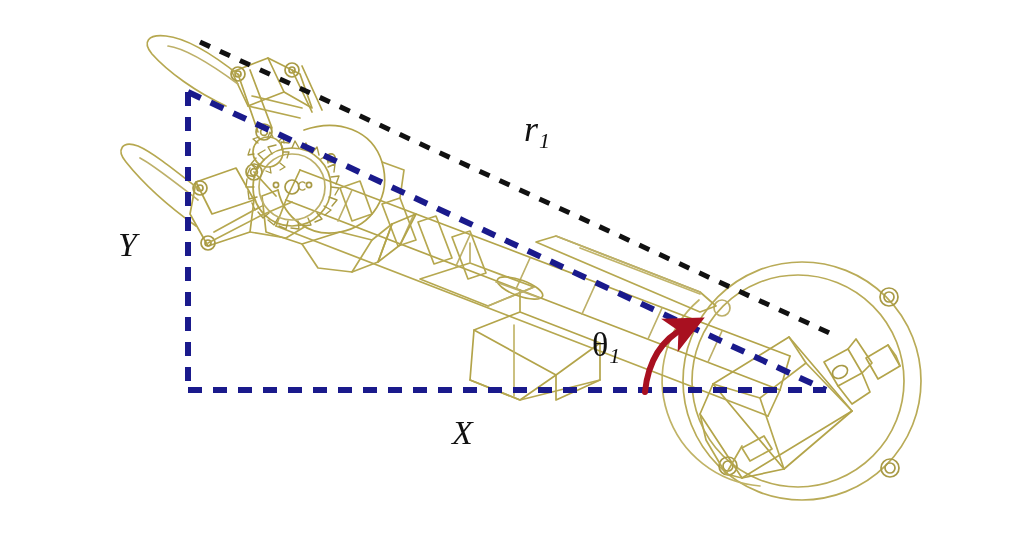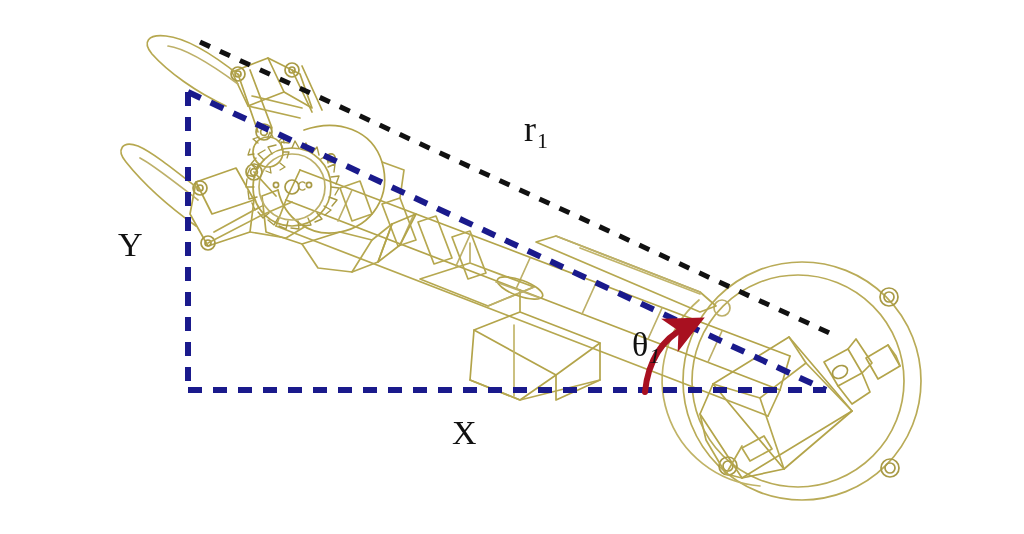--- a/index.html
+++ b/index.html
@@ -7,28 +7,29 @@
   body{
     font-family:"Liberation Serif", serif;
     width:1024px;height:534px;overflow:hidden;position:relative;
   }
   #stage{position:relative;width:1024px;height:534px;background:#ffffff;}
   #stage svg{position:absolute;left:0;top:0;display:block;}
   .lbl{
     position:absolute;
     color:#111111;
     font-family:"Liberation Serif", serif;
+    font-style:italic;
     white-space:nowrap;
     user-select:none;
   }
   .lbl-Y{left:118px;top:226px;font-size:34px;}
   .lbl-X{left:452px;top:414px;font-size:34px;}
   .lbl-r1{left:524px;top:108px;font-size:36px;}
   .lbl-r1 .sub{font-size:22px;vertical-align:-0.30em;margin-left:1px;}
-  .lbl-th{left:592px;top:326px;font-size:34px;font-style:normal;margin-left:40px;}
+  .lbl-th{left:592px;top:326px;font-size:34px;font-style:normal;}
   .lbl-th .sub{font-size:22px;font-style:italic;vertical-align:-0.32em;margin-left:1px;}
 </style>
 </head>
 <body>
 
 <div id="stage">
 
   <svg width="1024" height="534" viewBox="0 0 1024 534">
 
     <defs>

